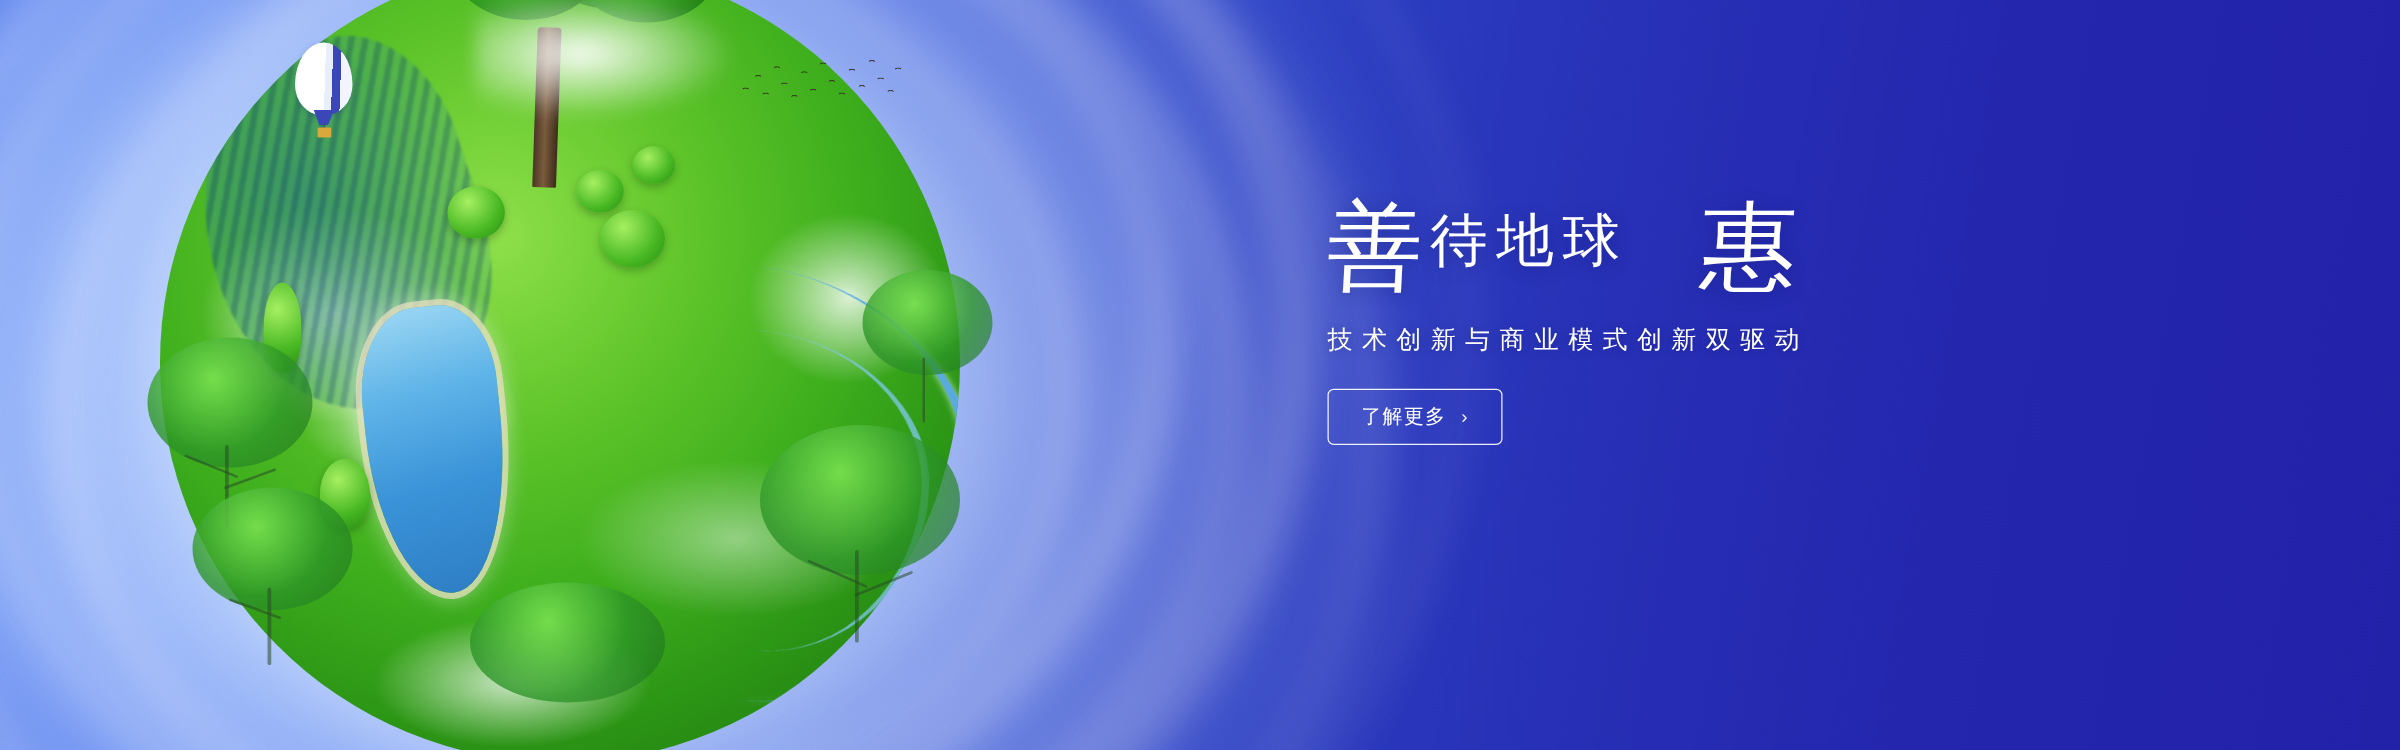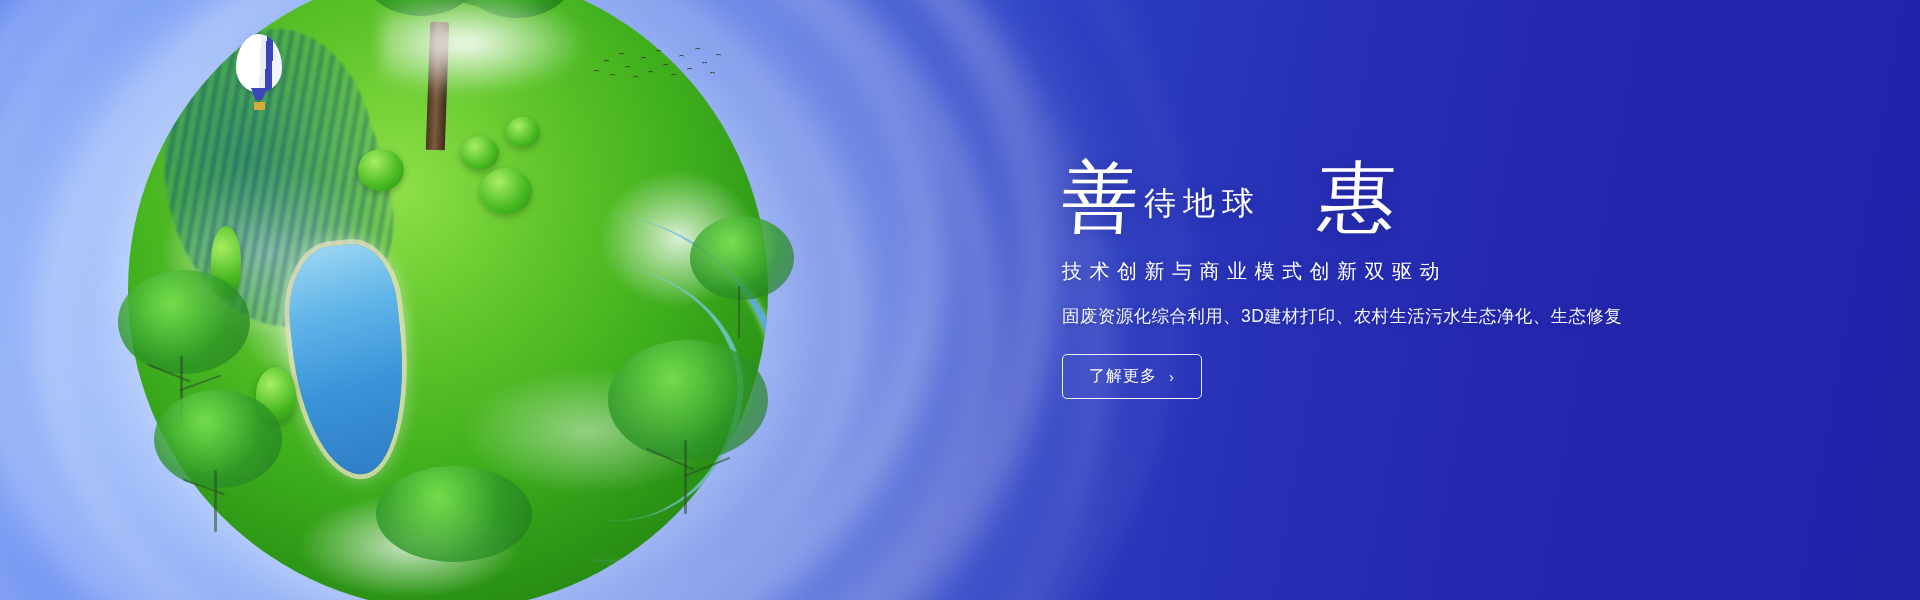--- a/index.html
+++ b/index.html
@@ -214,21 +214,21 @@
   }
   .hl-group{ display:flex; align-items:flex-end; }
   .hl-big{
     font-family:"DejaVu Serif","Liberation Serif",serif;
     font-size:76px; line-height:.92; font-weight:400;
     letter-spacing:0; margin-right:6px;
     transform:skewX(-3deg);
   }
   .hl-small{
     font-family:"DejaVu Serif","Liberation Serif",serif;
-    font-size:32px; line-height:1.5; font-weight:400;
+    font-size:46px; line-height:1.5; font-weight:400;
     letter-spacing:7px; padding-bottom:5px;
   }
   .hl-gap{ width:58px; }
 
   .subtitle{
     margin-top:26px;
     color:#ffffff;
     font-size:20px;
     letter-spacing:7.5px;
     white-space:nowrap;
@@ -358,21 +358,20 @@
         <span class="hl-small">待地球</span>
       </span>
       <span class="hl-gap"></span>
       <span class="hl-group">
         <span class="hl-big">惠</span>
       </span>
     </div>
 
     <div class="subtitle">技术创新与商业模式创新双驱动</div>
 
-    <div class="desc">固废资源化综合利用、3D建材打印、农村生活污水生态净化、生态修复</div>
 
     <a class="cta" href="#">
       <span>了解更多</span>
       <span class="chev">›</span>
     </a>
 
   </div>
 </div>
 
 </body></html>

